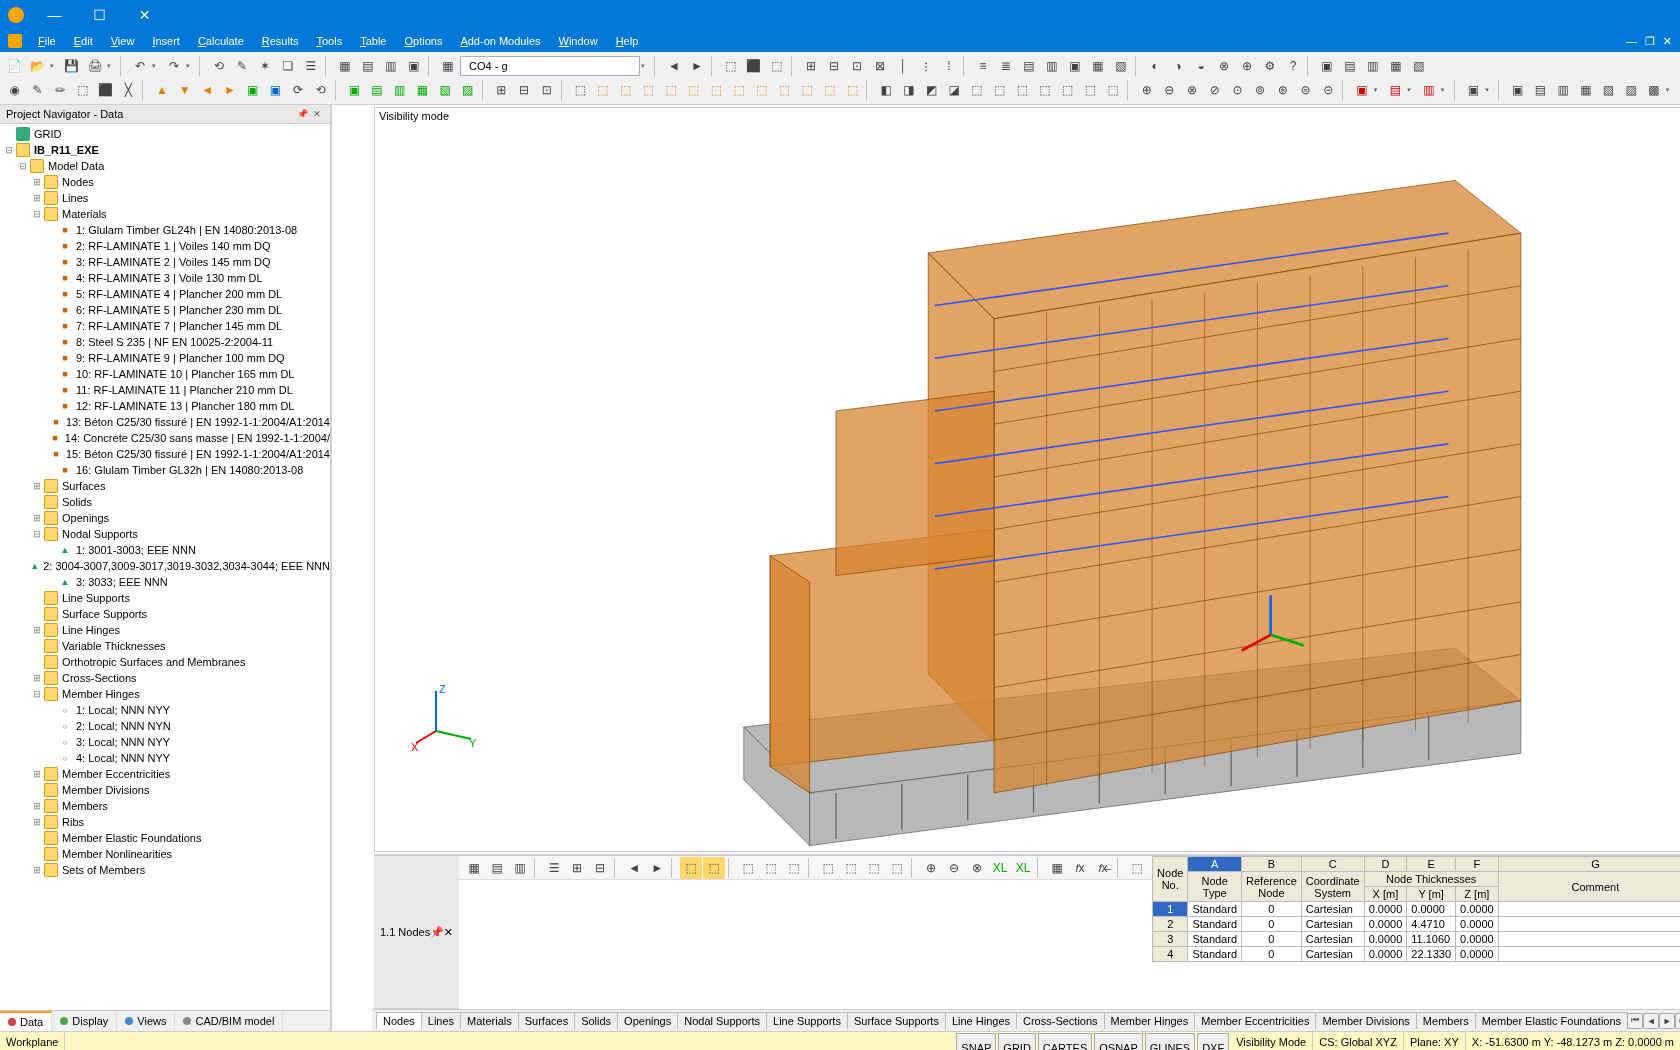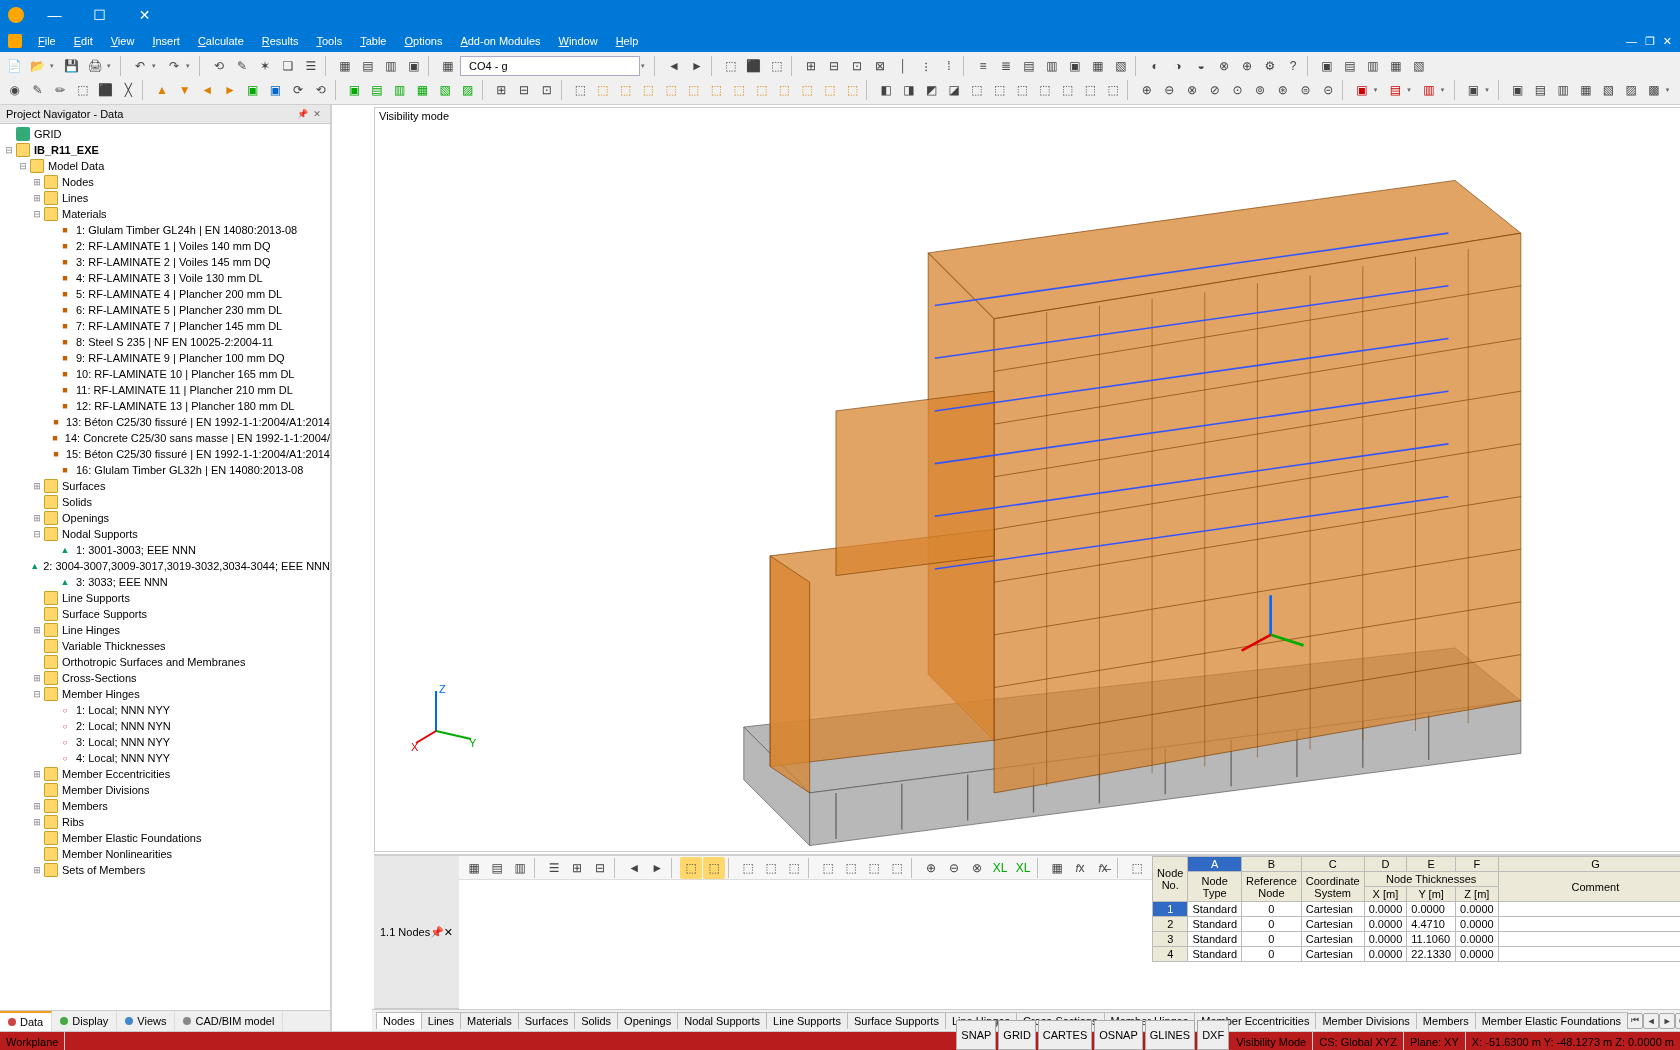--- a/index.html
+++ b/index.html
@@ -75,21 +75,21 @@
 table.grid th.colletter.sel { background: #316ac5; color: #fff; }
 
 
 .bottom-tabs { height: 22px; display: flex; align-items: center; background: #f0f0f0; border-top: 1px solid #ccc; padding: 0 4px; gap: 0; overflow: hidden; }
 .bottom-tab { padding: 2px 6px; border: 1px solid #bbb; border-bottom: none; background: #eee; margin-right: -1px; cursor: default; white-space: nowrap; }
 .bottom-tab.active { background: #fff; }
 .bottom-tabs .scroll-btns { margin-left: auto; display: flex; gap: 0; }
 .bottom-tabs .scroll-btns .tbtn { width: 16px; height: 16px; border: 1px solid #aaa; font-size: 9px; }
 
 
-.statusbar { height: 20px; background: #b91c1c; border-top: 1px solid #ccc; display: flex; align-items: flex-end; font-size: 11px; }
+.statusbar { height: 20px; background: #fef9c3; border-top: 1px solid #ccc; display: flex; align-items: flex-start; font-size: 11px; }
 .statusbar .cell { padding: 0 6px; border-right: 1px solid #ccc; height: 100%; display: flex; align-items: center; }
 .statusbar .cell.btn { border: 1px solid #aaa; background: #eee; margin: 1px 1px; height: 16px; padding: 14px 4px; }
 .statusbar .fill { flex: 1; }
 </style>
 </head>
 <body>
 
 <div class="titlebar">
   <span class="app-icon"></span>
   <div class="titlebar-btns">

